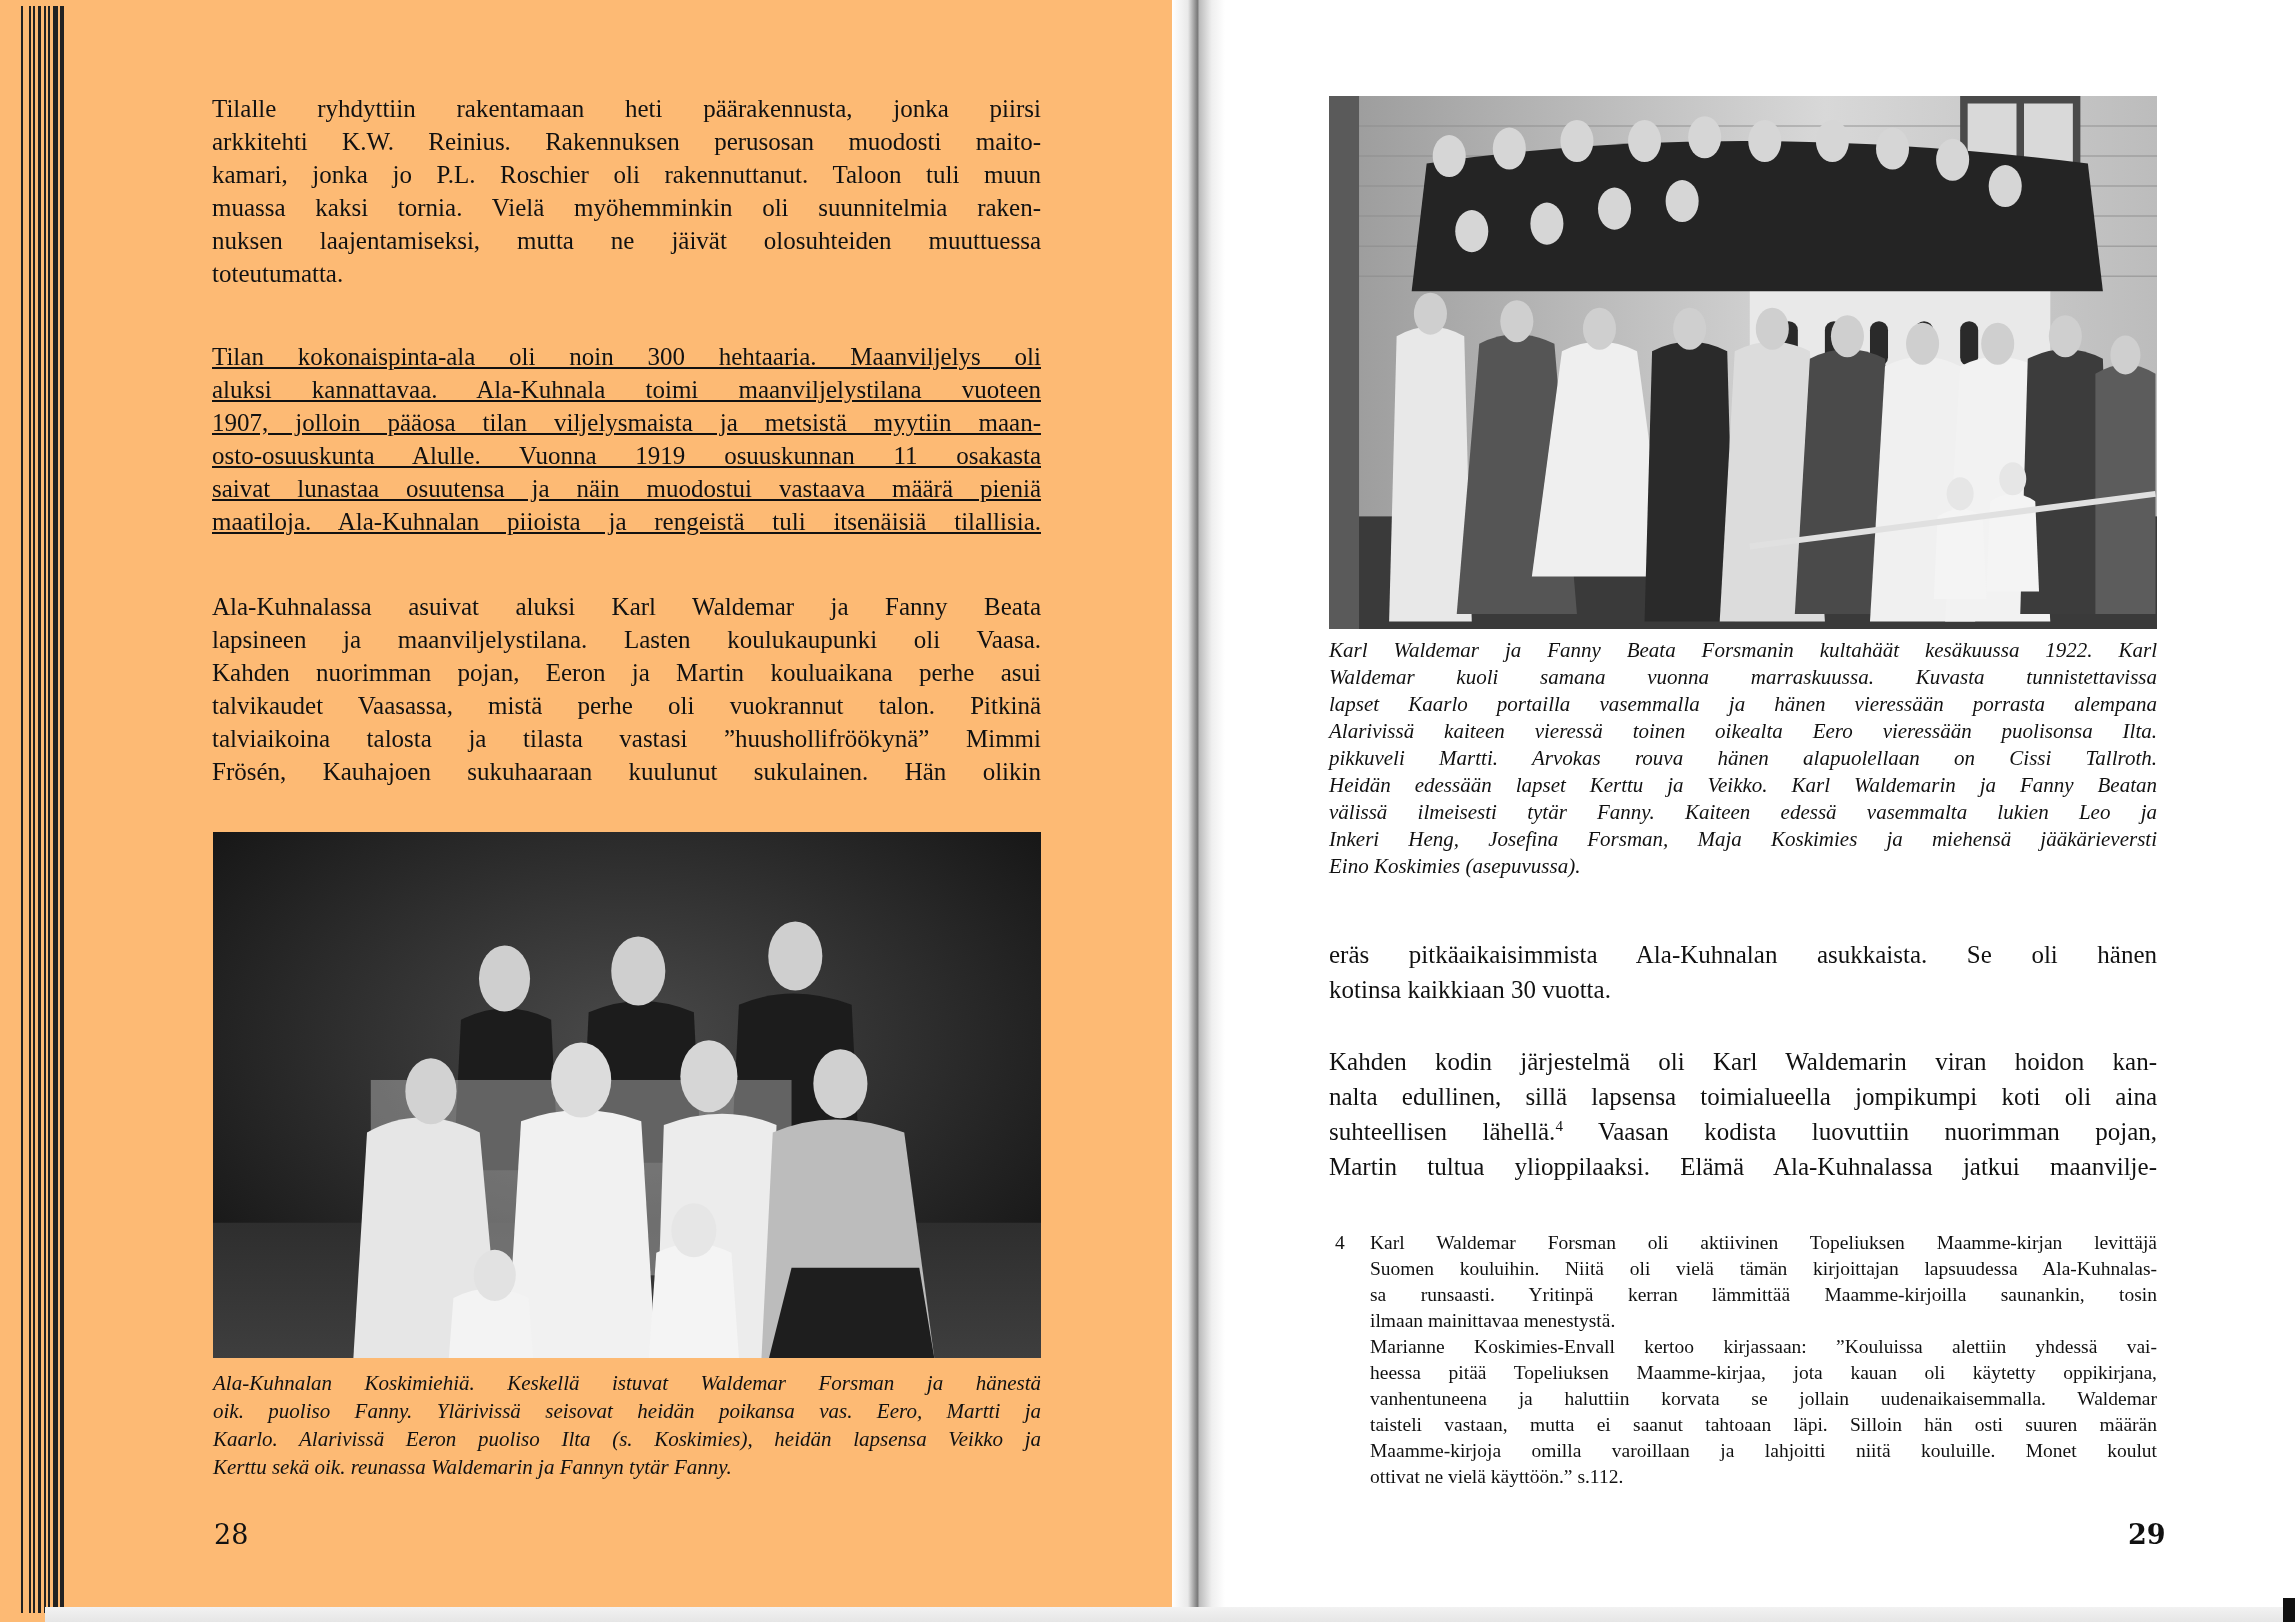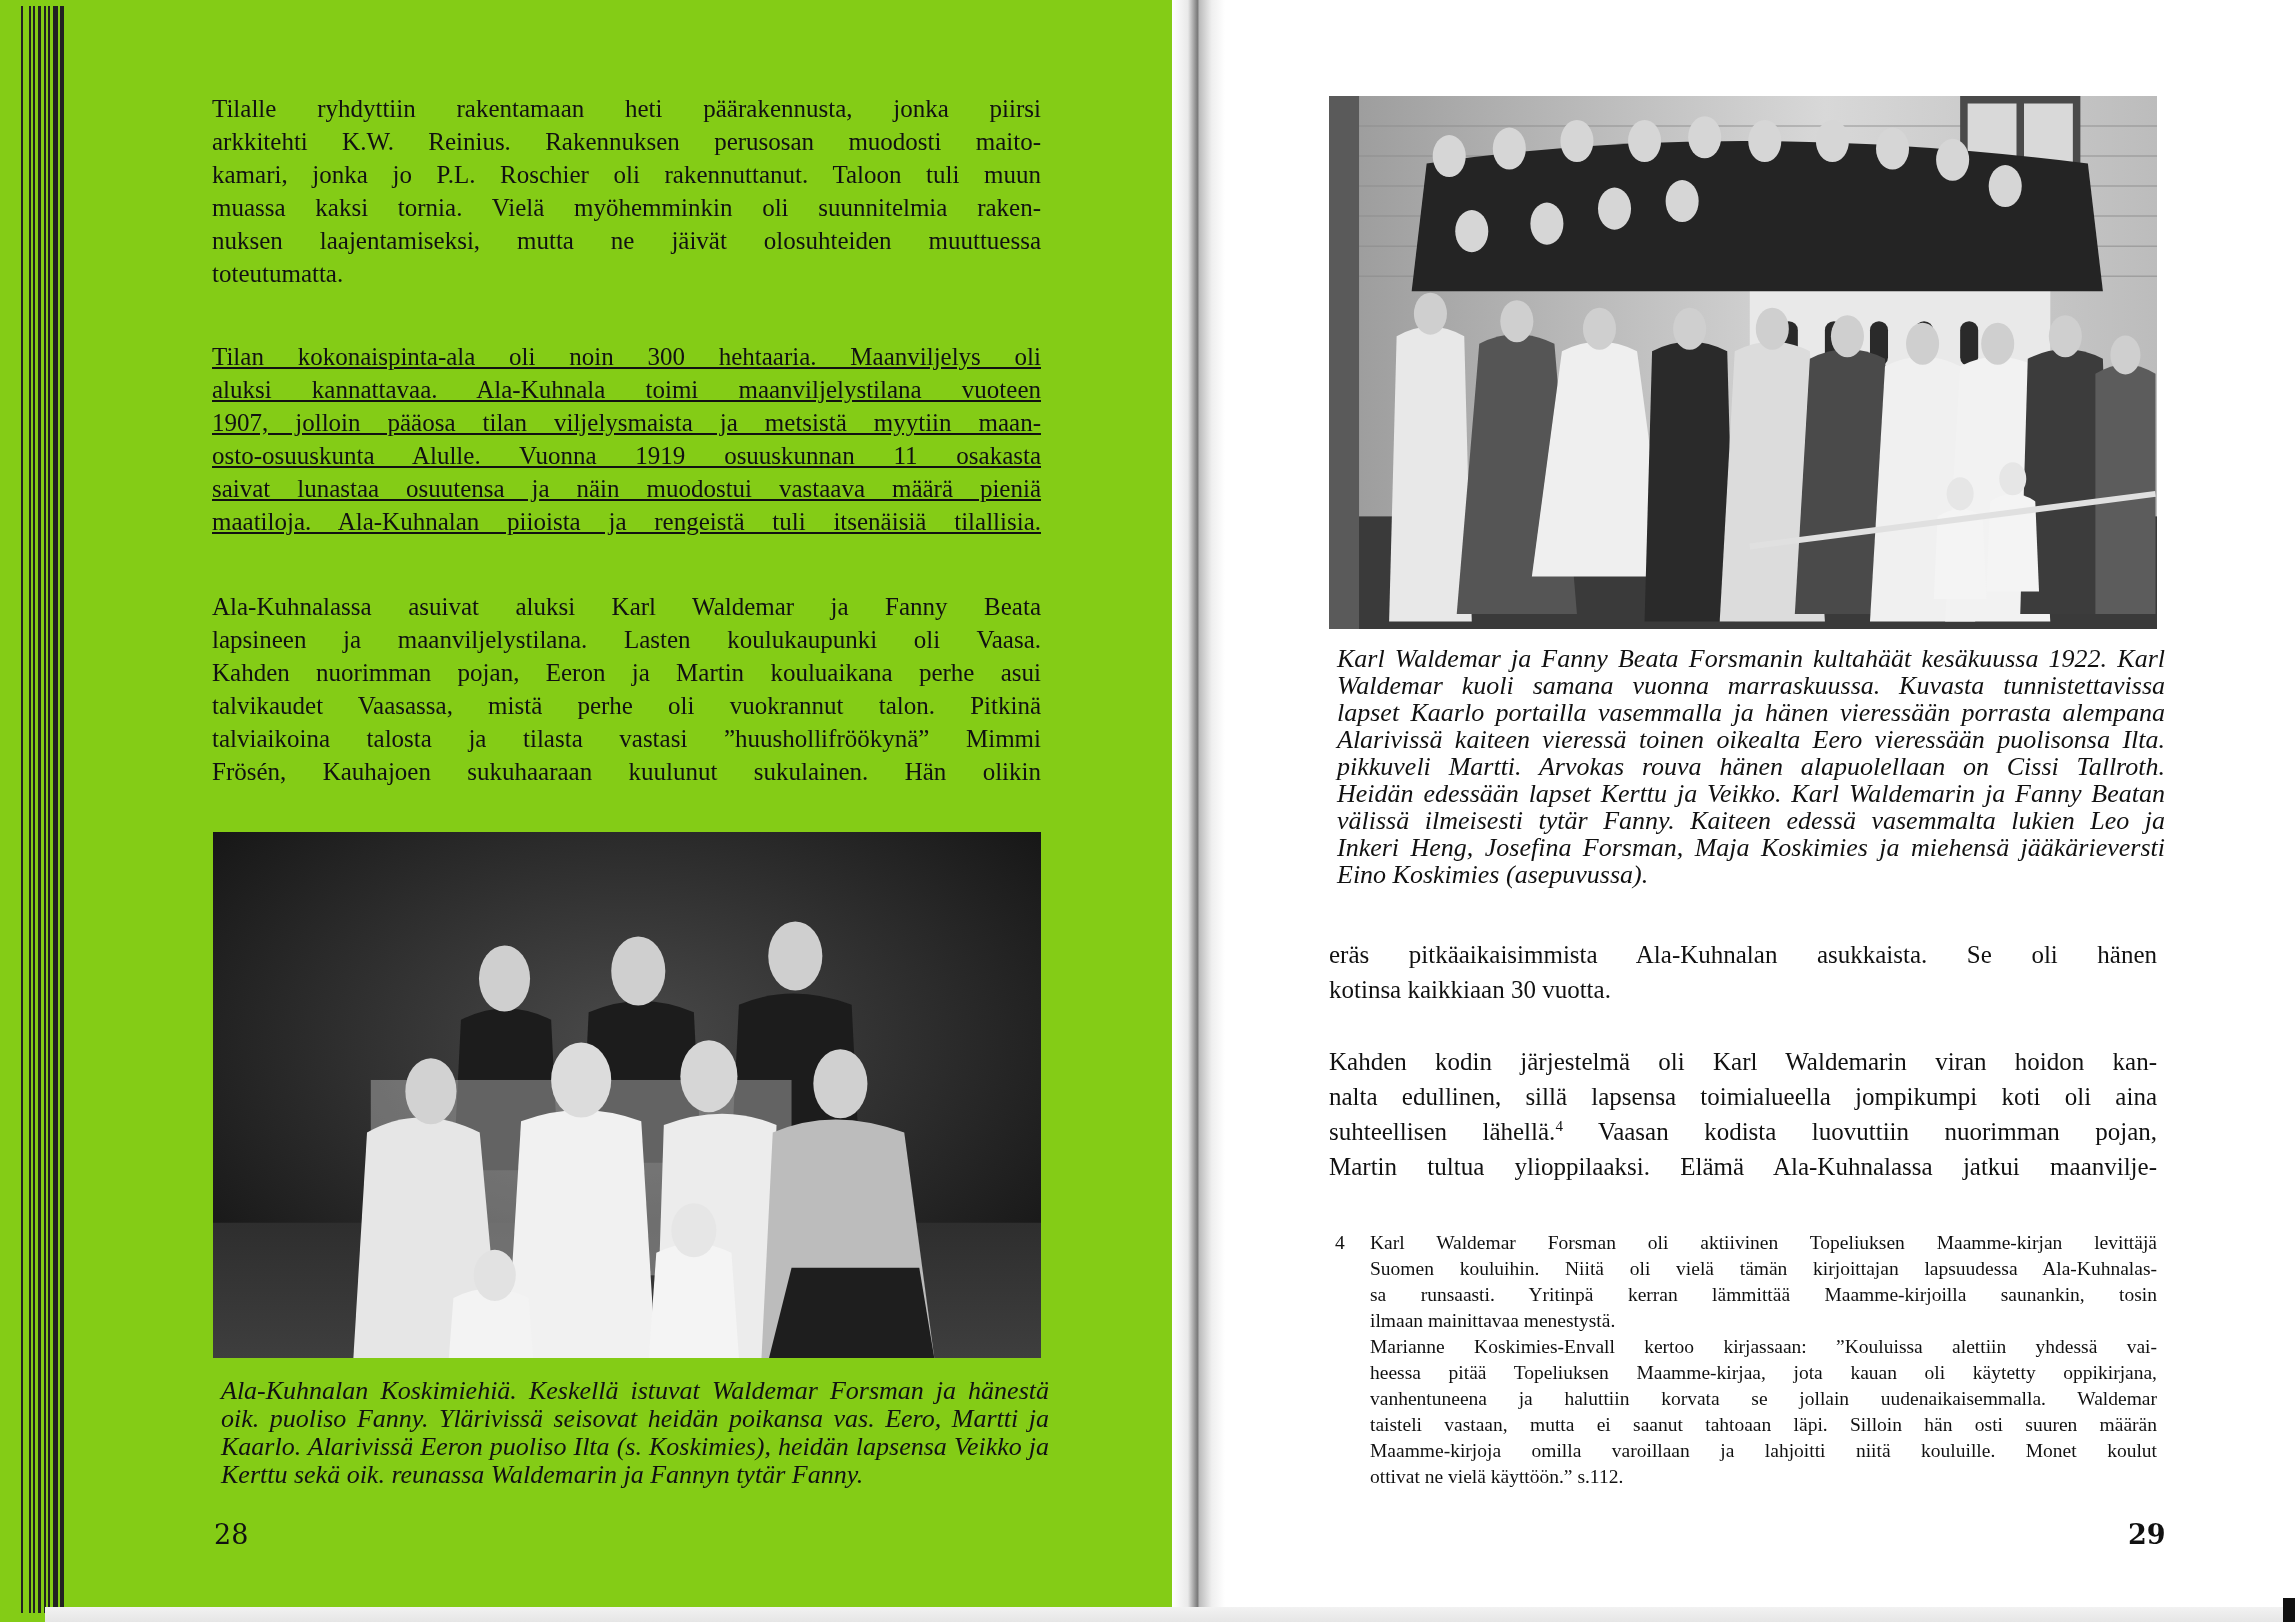--- a/index.html
+++ b/index.html
@@ -2,42 +2,42 @@
 <html style="font-size:12px"><head>
 <meta charset="utf-8">
 <style>
   html, body { margin:0; padding:0; }
   body {
     width:2295px; height:1622px; position:relative; overflow:hidden;
     background:#ffffff;
     font-family:"DejaVu Serif", serif;
     color:#111;
   }
-  .page { position:absolute; top:0; height:1622px; background:#84cc16; }
+  .page { position:absolute; top:0; height:1622px; background:#fdba74; }
   .page-left { left:0; width:1185px; }
   .page-right { left:1185px; width:1110px; }
   
   .edges { position:absolute; left:21px; top:6px; width:45px; height:1607px; }
   .edges span { position:absolute; top:0; bottom:0; width:2.3px; background:#222; }
   
   .spine { position:absolute; left:1172px; top:0; width:53px; height:1622px;
     background:linear-gradient(to right, #fff 0%, #e9e9e9 30%, #7a7a7a 48%, #bdbdbd 52%, #efefef 75%, #fff 100%); }
   .bottom-shade { position:absolute; left:45px; right:0; top:1607px; height:15px;
     background:linear-gradient(to bottom,#f2f2f2,#e6e6e6); }
   .right-edge { position:absolute; left:2283px; top:1598px; width:12px; height:24px; background:#111; }
 
   .body-text {
     position:absolute; font-family:"Liberation Serif", serif; font-size:25px;
     line-height:33px; text-align:justify; color:#111; margin:0;
   }
   .body-text .ln { display:block; text-align:justify; text-align-last:justify; white-space:nowrap; }
   .body-text .ln.last { text-align-last:left; }
   .caption {
     position:absolute; font-family:"Liberation Serif", serif; font-style:italic;
-    font-size:26px; line-height:28px; color:#111; margin:8px;
+    font-size:21px; line-height:28px; color:#111; margin:0;
   }
   .caption .ln { display:block; text-align:justify; text-align-last:justify; white-space:nowrap; }
   .caption .ln.last { text-align-last:left; }
   .footnote {
     position:absolute; font-family:"Liberation Serif", serif; font-size:19.5px;
     line-height:26px; color:#111; margin:0;
   }
   .footnote .ln { display:block; text-align:justify; text-align-last:justify; white-space:nowrap; }
   .footnote .ln.last { text-align-last:left; }
   .fn-num { position:absolute; left:-35px; top:0; }

